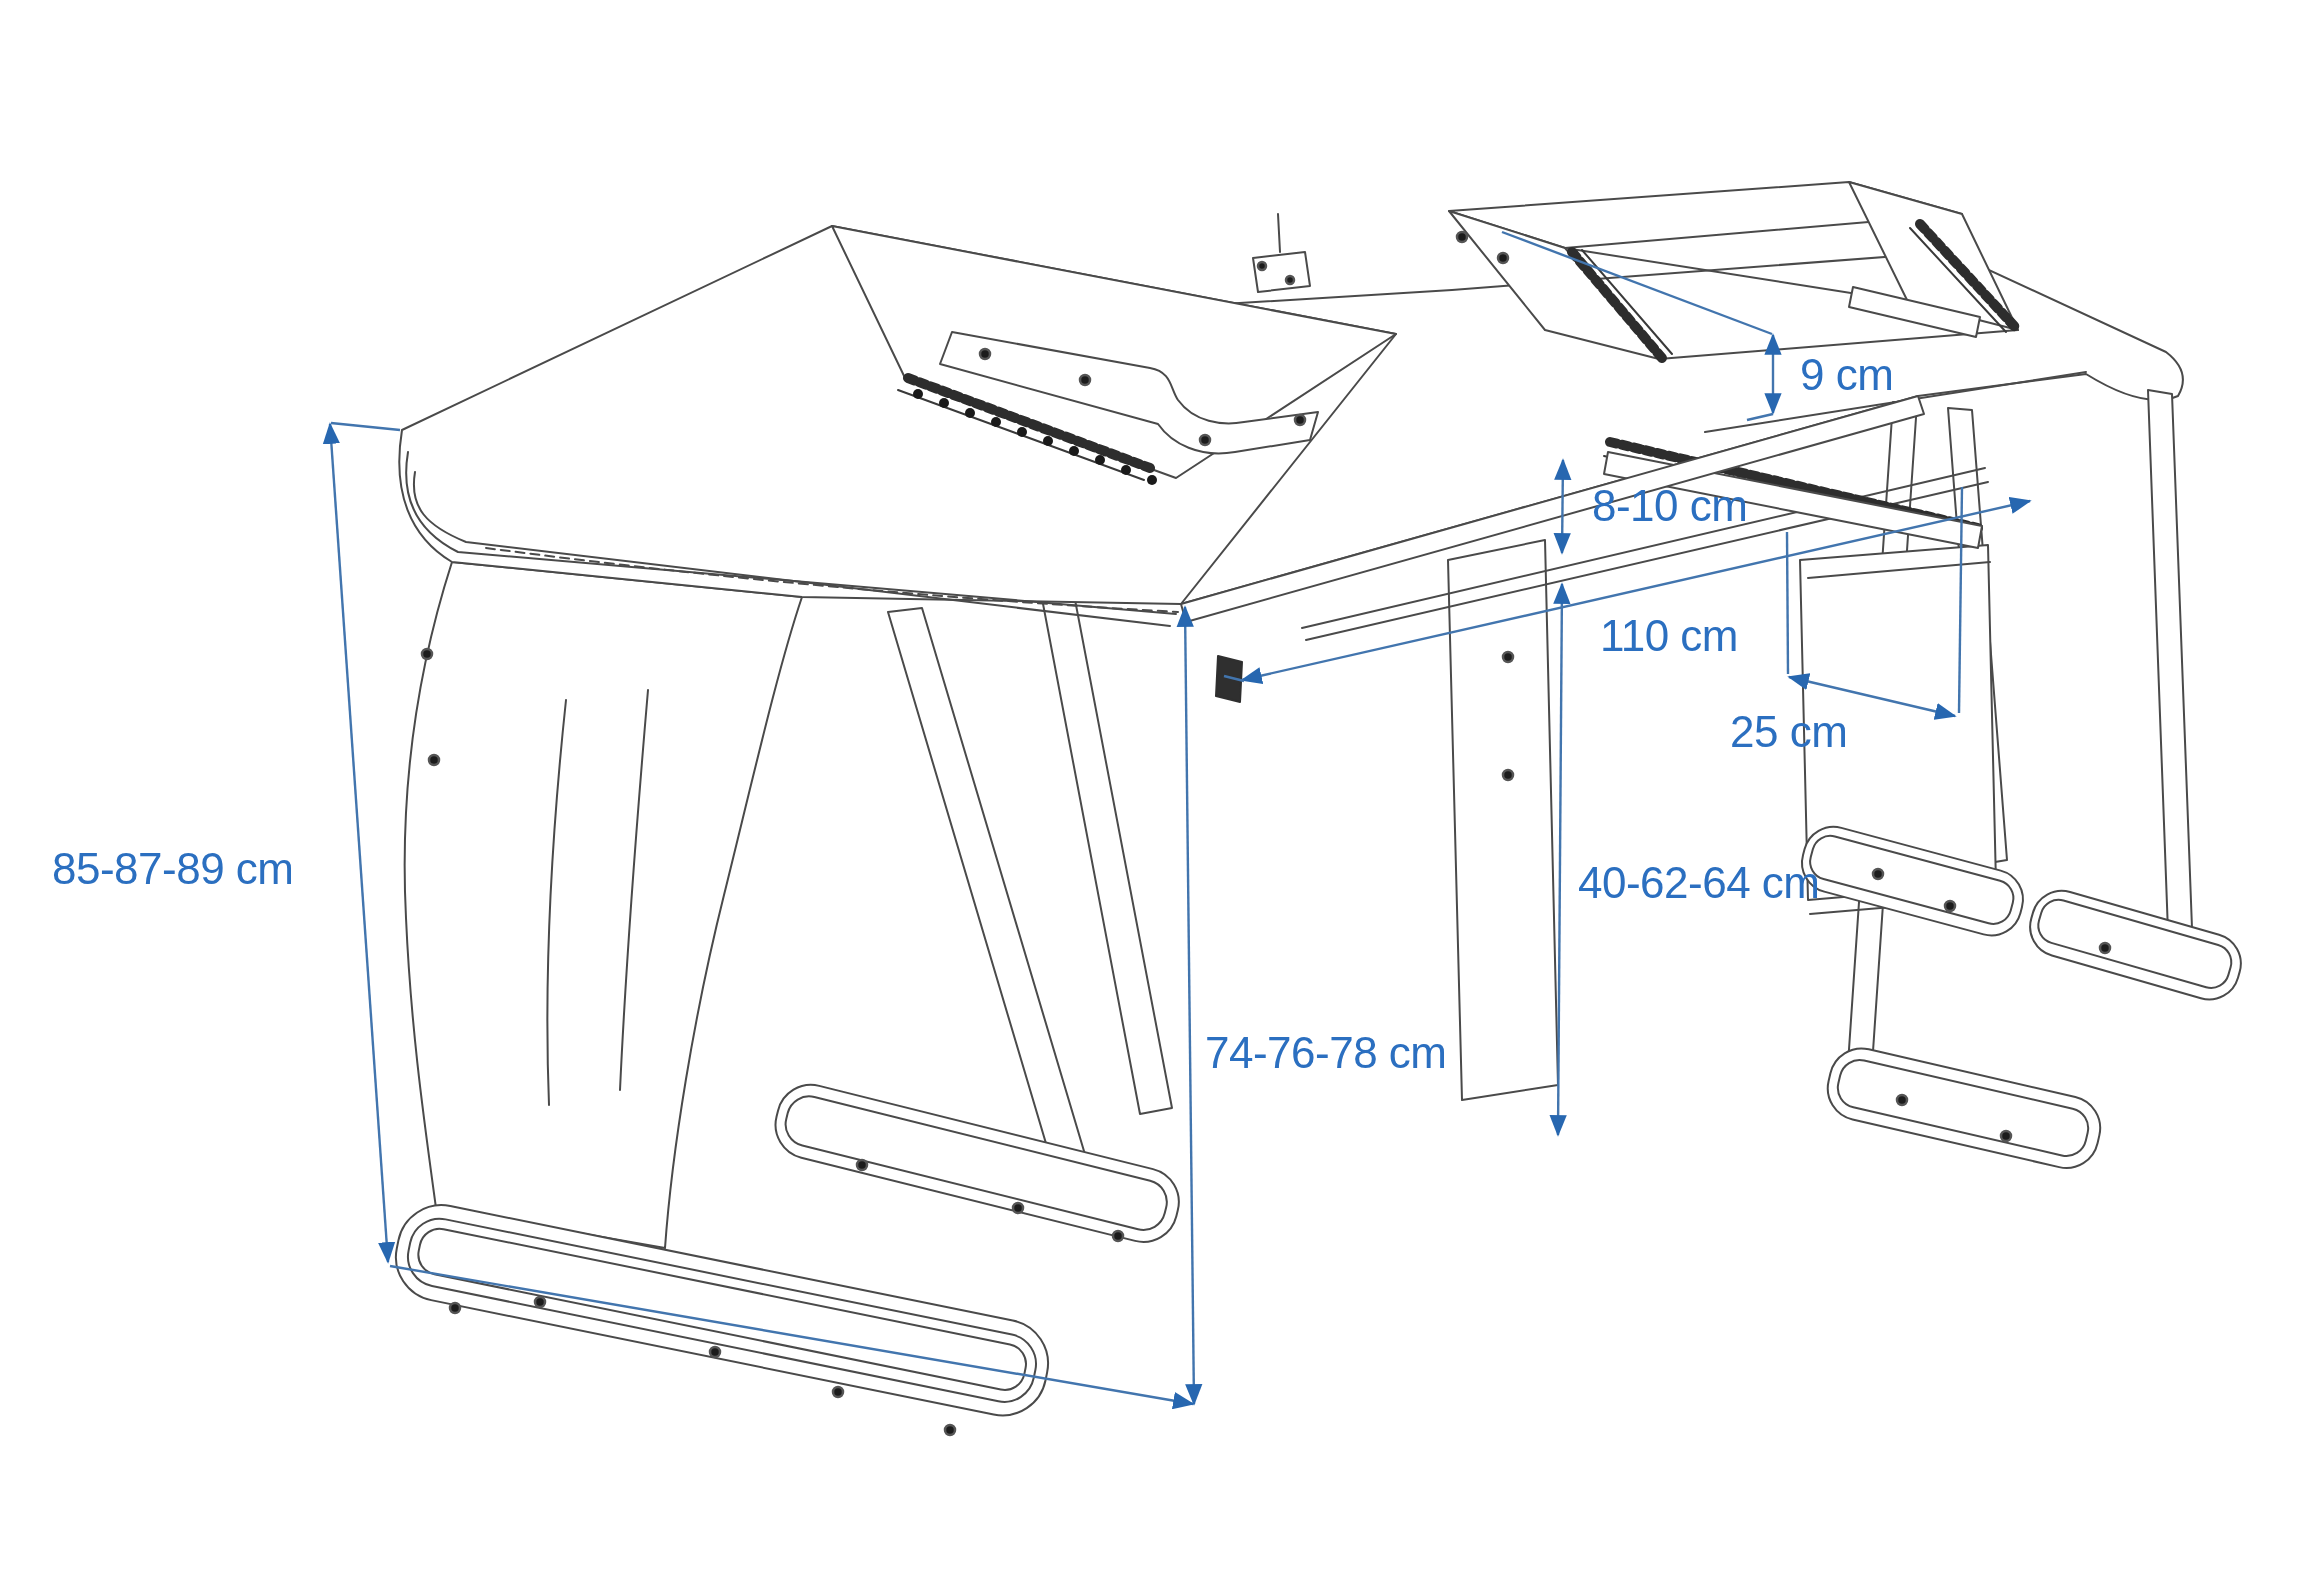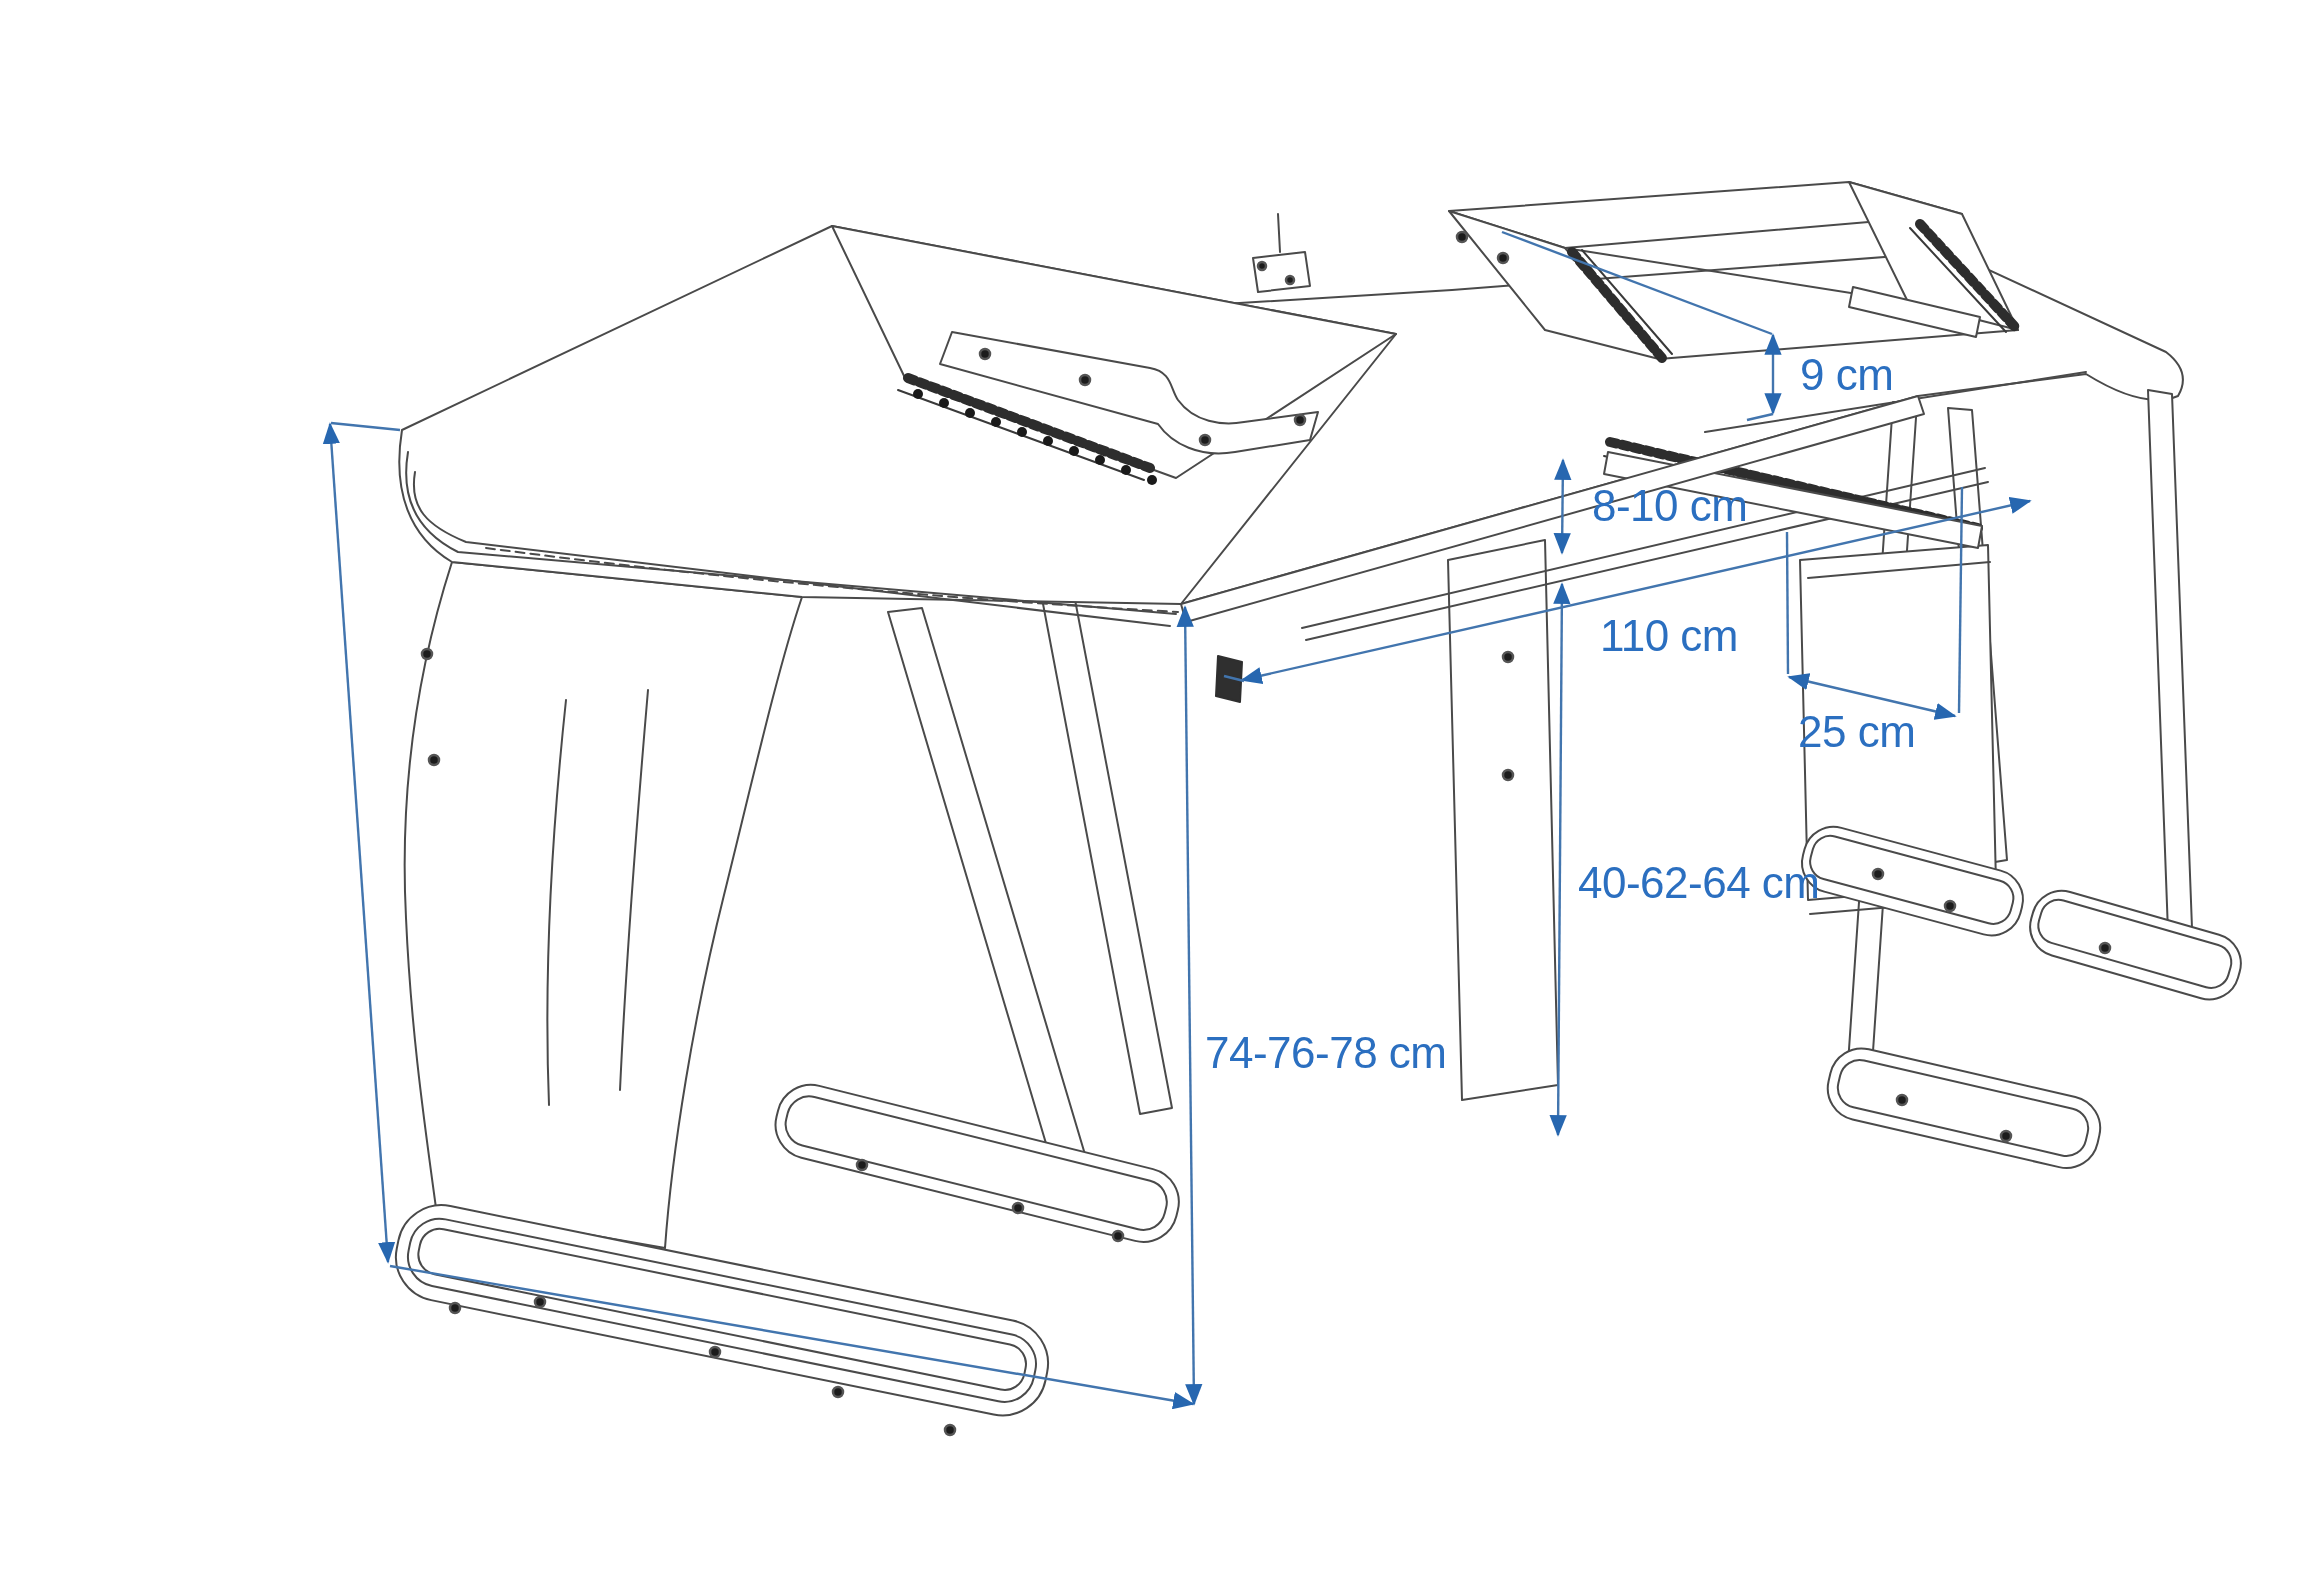--- a/index.html
+++ b/index.html
@@ -221,20 +221,21 @@
       </g>
 
       <g>
         <line x1="1789" y1="677" x2="1955" y2="716" marker-start="url(#arw)" marker-end="url(#arw)"></line>
         <line x1="1787" y1="532" x2="1788" y2="674"></line>
         <line x1="1962" y1="487" x2="1959" y2="713"></line>
       </g>
     </g>
   </svg>
 
+  <div class="dim-label" style="left:52px;  top:846px;">85-87-89 cm</div>
   <div class="dim-label" style="left:1205px;top:1030px;">74-76-78 cm</div>
   <div class="dim-label" style="left:1578px;top:860px;">40-62-64 cm</div>
   <div class="dim-label" style="left:1592px;top:483px;">8-10 cm</div>
   <div class="dim-label" style="left:1600px;top:613px;">110 cm</div>
-  <div class="dim-label" style="left:1798px;top:709px;">25 cm</div>
+  <div class="dim-label" style="left:1730px;top:709px;">25 cm</div>
   <div class="dim-label" style="left:1800px;top:352px;">9 cm</div>
 
 </div>
 
 </body></html>

